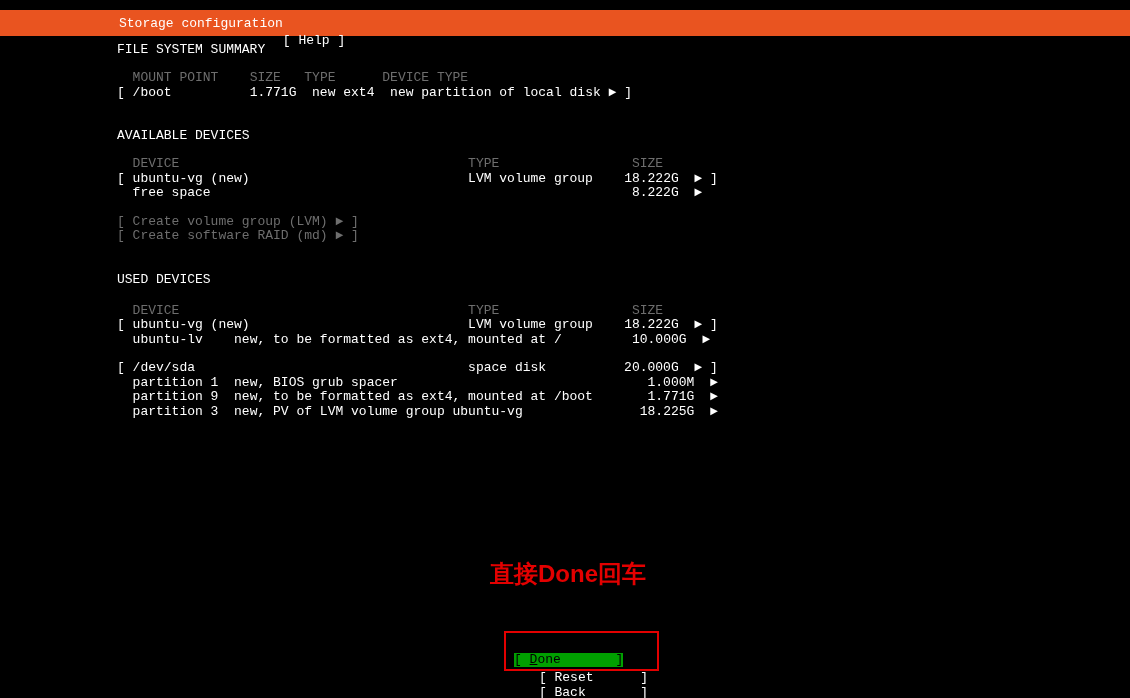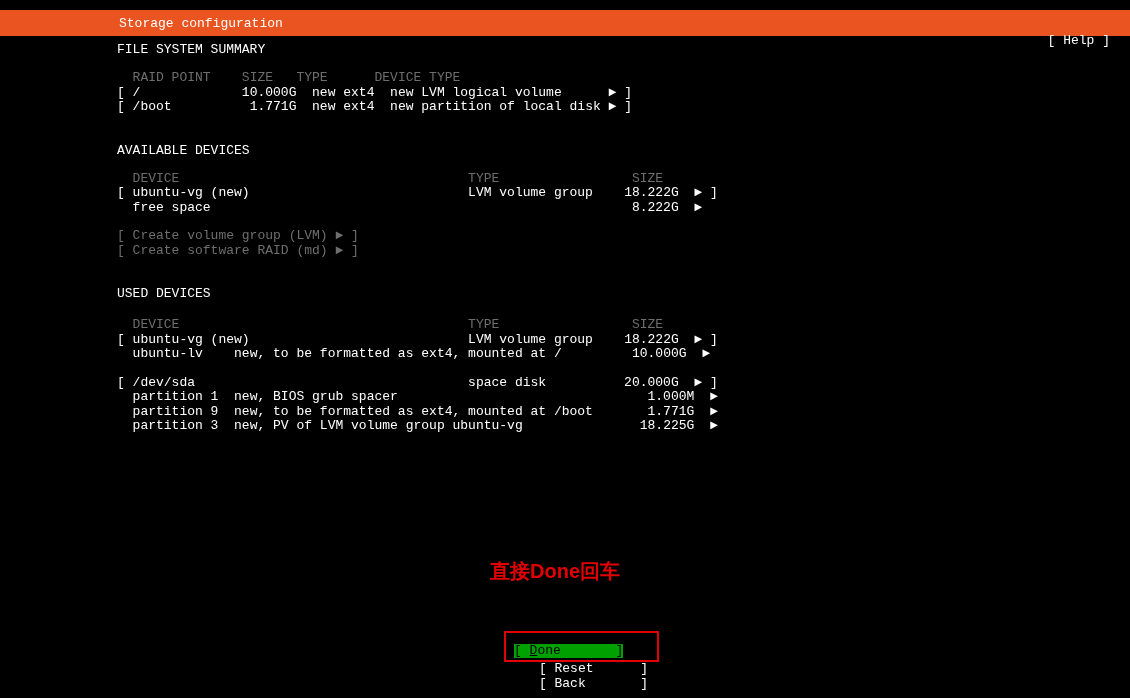--- a/index.html
+++ b/index.html
@@ -15,21 +15,20 @@
     }
     .top-gap {
       height: 10px;
       background: #000;
     }
     .header-bar {
       background: #E95420;
       height: 26px;
       display: flex;
       align-items: center;
-      justify-content: space-between;
       padding: 0 20px 0 119px;
       color: #fff;
     }
     .help-link { color: #fff; margin-top: 35px; }
     .main {
       padding: 6px 0 0 117px;
       color: #fff;
     }
     .section-title {
       color: #fff;
@@ -46,32 +45,32 @@
     .bright { color: #fff; }
     .arrow { color: #fff; }
     .section-gap { height: 28px; }
     .small-gap { height: 14px; }
     .annotation {
       position: absolute;
       left: 490px;
       top: 558px;
       color: #E30000;
       font-family: Arial, "Microsoft YaHei", sans-serif;
-      font-size: 20px;
+      font-size: 24px;
       font-weight: bold;
     }
     .buttons {
       position: absolute;
       left: 504px;
       top: 631px;
       width: 155px;
     }
     .red-box {
       border: 2px solid #E30000;
-      padding: 10px 8px 2px 8px;
+      padding: 19px 8px 2px 8px;
       margin-bottom: 0;
     }
     .btn-row {
       white-space: pre;
       color: #fff;
       line-height: 14.5px;
       text-align: center;
       padding-left: 24px;
     }
     .done-btn {
@@ -88,22 +87,21 @@
 
 <div class="top-gap"></div>
 <div class="header-bar">
   <span>Storage configuration</span>
   <span class="help-link">[ Help ]</span>
 </div>
 
 <div class="main">
 
   <div class="section-title">FILE SYSTEM SUMMARY</div>
-  <div class="row table-header">  <span>RAID POINT</span>    <span>SIZE</span>   <span>TYPE</span>      <span>DEVICE TYPE</span></div>
-  <div class="row bright">[ <span>/</span>             <span>10.000G</span>  <span>new ext4</span>  <span>new LVM logical volume</span>      <span class="arrow">►</span> ]</div>
+  <div class="row table-header">  <span>MOUNT POINT</span>    <span>SIZE</span>   <span>TYPE</span>      <span>DEVICE TYPE</span></div>
   <div class="row bright">[ <span>/boot</span>          <span>1.771G</span>  <span>new ext4</span>  <span>new partition of local disk</span> <span class="arrow">►</span> ]</div>
 
   <div class="section-gap"></div>
 
   <div class="section-title" style="margin-bottom:14px">AVAILABLE DEVICES</div>
   <div class="row table-header">  <span>DEVICE</span>                                     <span>TYPE</span>                 <span>SIZE</span></div>
   <div class="row bright">[ <span>ubuntu-vg (new)</span>                            <span>LVM volume group</span>    <span>18.222G</span>  <span class="arrow">►</span> ]</div>
   <div class="row bright">  <span>free space</span>                                                      <span>8.222G</span>  <span class="arrow">►</span></div>
 
   <div class="small-gap"></div>

